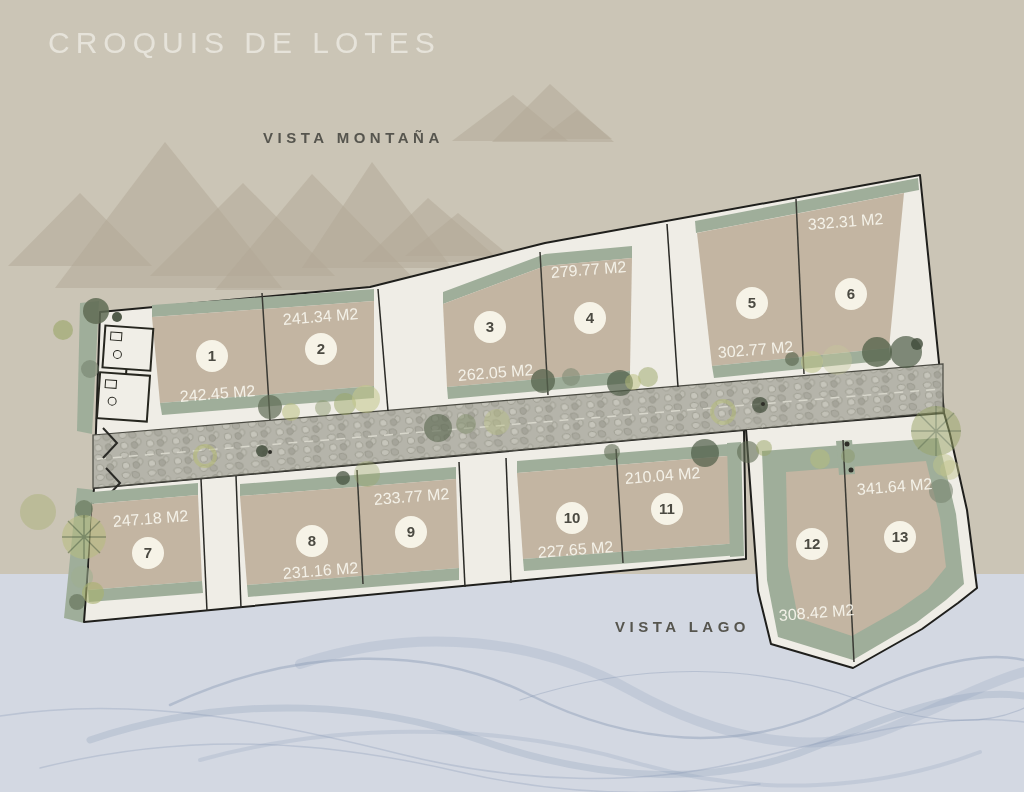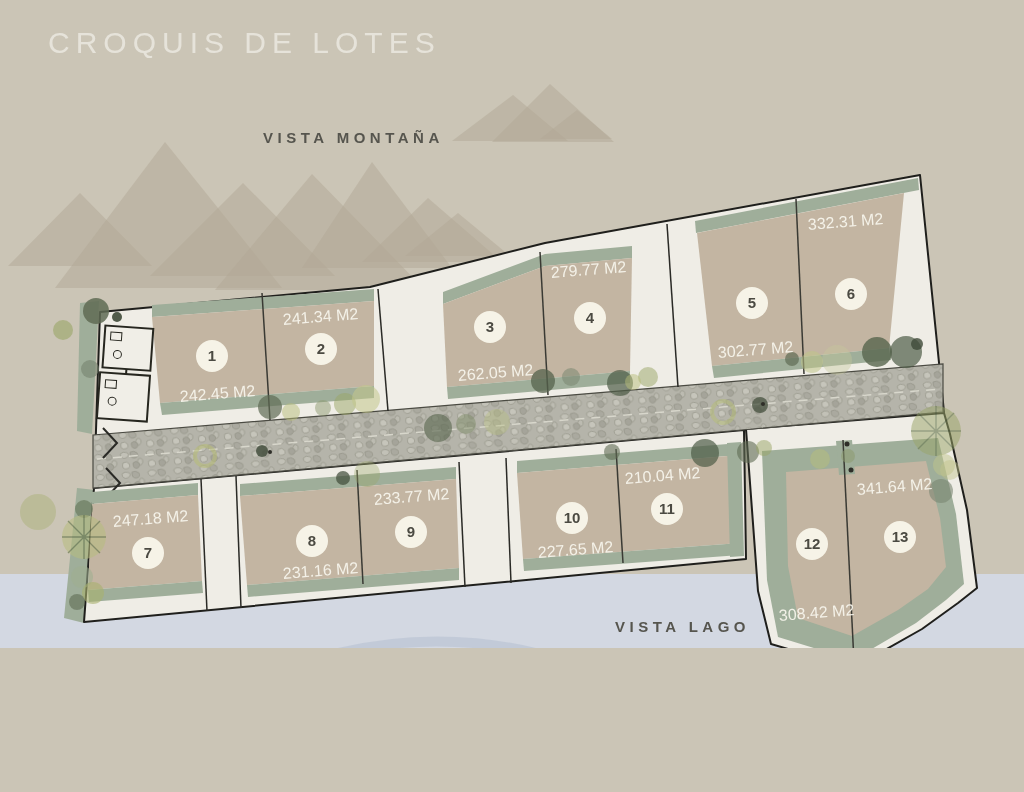--- a/index.html
+++ b/index.html
@@ -1,16 +1,16 @@
 <!DOCTYPE html>
 <html><head>
 <meta charset="utf-8">
 <style>
   html,body{margin:0;padding:0;background:#cbc5b6;}
-  .stage{position:relative;width:1024px;height:648px;overflow:hidden;
+  .stage{position:relative;width:1024px;height:792px;overflow:hidden;
          font-family:"Liberation Sans", sans-serif;}
   svg{display:block;}
   text{font-family:"Liberation Sans", sans-serif;}
   .title-text{font-size:30px;letter-spacing:6px;fill:#e6e3da;font-weight:400;}
   .view-label{font-size:15px;letter-spacing:4.5px;fill:#56554e;font-weight:bold;}
   .area-label{font-size:16px;fill:#f7f5ec;opacity:.95;}
   .lot-num{font-size:15px;fill:#4b4a42;font-weight:bold;text-anchor:middle;}
   .badge{fill:#f6f3e7;}
   .green{fill:#9fae9a;}
   .tan{fill:#c3b5a2;}

